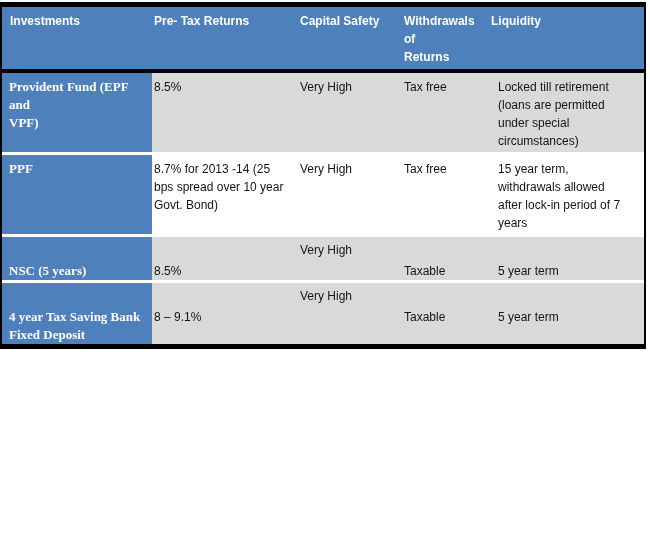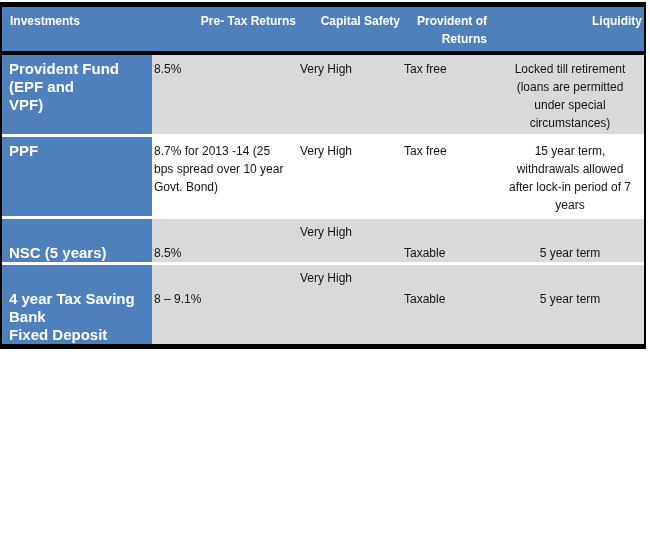--- a/index.html
+++ b/index.html
@@ -36,47 +36,48 @@
     vertical-align: top;
     white-space: pre-line;
     font-size: 12px;
     line-height: 18px;
     margin: 0;
   }
   thead th {
     background: #4e80bc;
     color: #ffffff;
     font-weight: bold;
-    text-align: right;
+    text-align: left;
     border-bottom: 4px solid #000000;
     padding: 5px 2px 3px 2px;
   }
   thead th.c-inv {
     text-align: left;
     padding-left: 8px;
   }
   tbody td {
     color: #141414;
     padding: 5px 2px 2px 2px;
     border-bottom: 3px solid #ffffff;
   }
   tbody tr:last-child td { border-bottom: none; }
 
   td.c-inv {
     background: #4e80bc;
     color: #ffffff;
     font-weight: bold;
-    font-size: 15px;
+    font-size: 13px;
     text-align: left;
     padding-left: 7px;
     padding-right: 0;
+    font-family: Liberation Serif, serif;
   }
   td.c-pre, td.c-cap, td.c-tax { }
   td.c-liq {
-    text-align: center;
+    text-align: left;
     padding-left: 9px;
     padding-right: 2px;
   }
   tr.gray  td.c-pre, tr.gray  td.c-cap, tr.gray  td.c-tax, tr.gray  td.c-liq { background: #d9d9d9; }
   tr.white td.c-pre, tr.white td.c-cap, tr.white td.c-tax, tr.white td.c-liq { background: #ffffff; }
 
   
   tr.short td { padding-top: 25px; padding-bottom: 0; }
   tr.short td.c-cap { padding-top: 4px; }
 </style>
@@ -90,21 +91,21 @@
         <col class="w-pre">
         <col class="w-cap">
         <col class="w-tax">
         <col class="w-liq">
     </colgroup>
     <thead>
       <tr>
         <th class="c-inv">Investments</th>
         <th class="c-pre">Pre- Tax Returns</th>
         <th class="c-cap">Capital Safety</th>
-        <th class="c-tax">Provident of
+        <th class="c-tax">Withdrawals of
 Returns</th>
         <th class="c-liq">Liquidity</th>
       </tr>
     </thead>
     <tbody>
       <tr class="gray">
         <td class="c-inv">Provident Fund (EPF and
 VPF)</td>
         <td class="c-pre">8.5%</td>
         <td class="c-cap">Very High</td>

